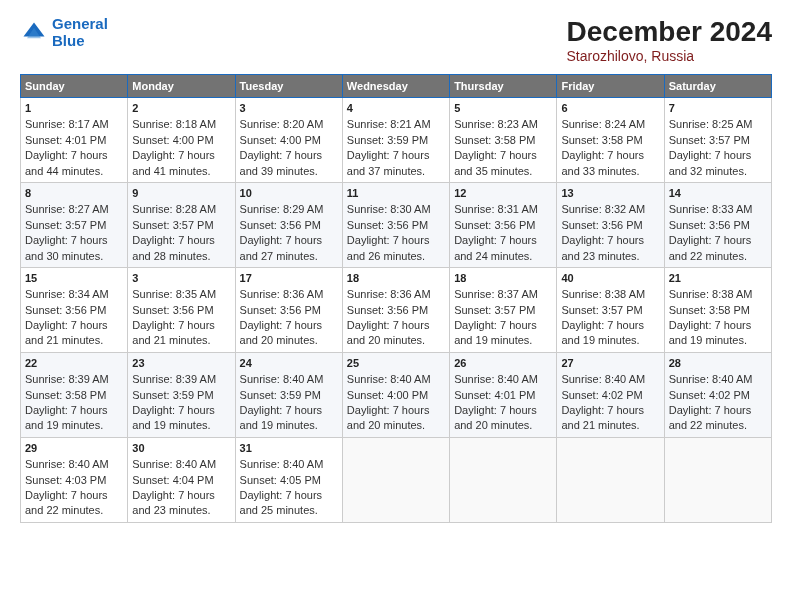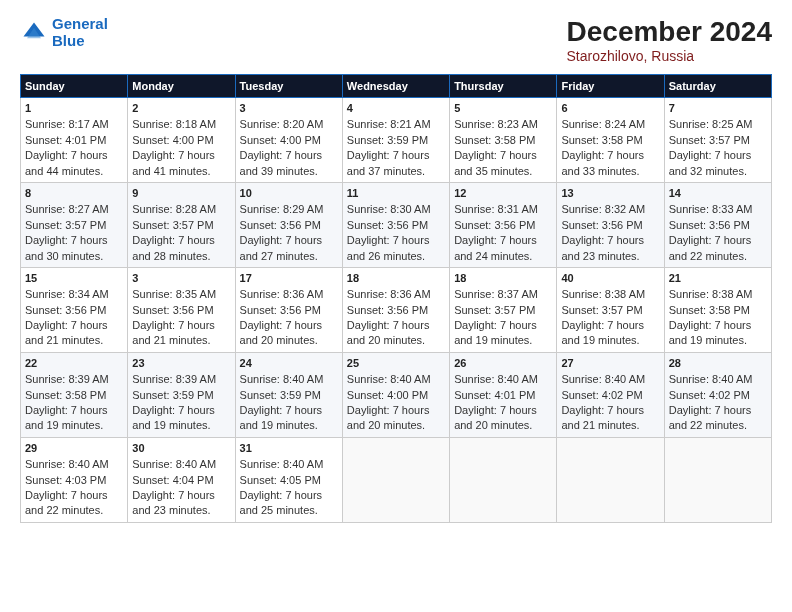--- a/index.html
+++ b/index.html
@@ -53,21 +53,21 @@
       font-weight: normal;
       color: #7f1d1d;
     }
     .calendar {
       width: 100%;
       border-collapse: collapse;
       border: 1px solid #ccc;
       font-size: 10px;
     }
     .calendar thead tr th {
-      background: #0f172a;
+      background: #737373;
       color: #fff;
       padding: 5px 4px;
       font-size: 11px;
       font-weight: bold;
       text-align: left;
       border: 1px solid #1a6abf;
     }
     .calendar tbody tr td {
       vertical-align: top;
       border: 1px solid #ccc;

